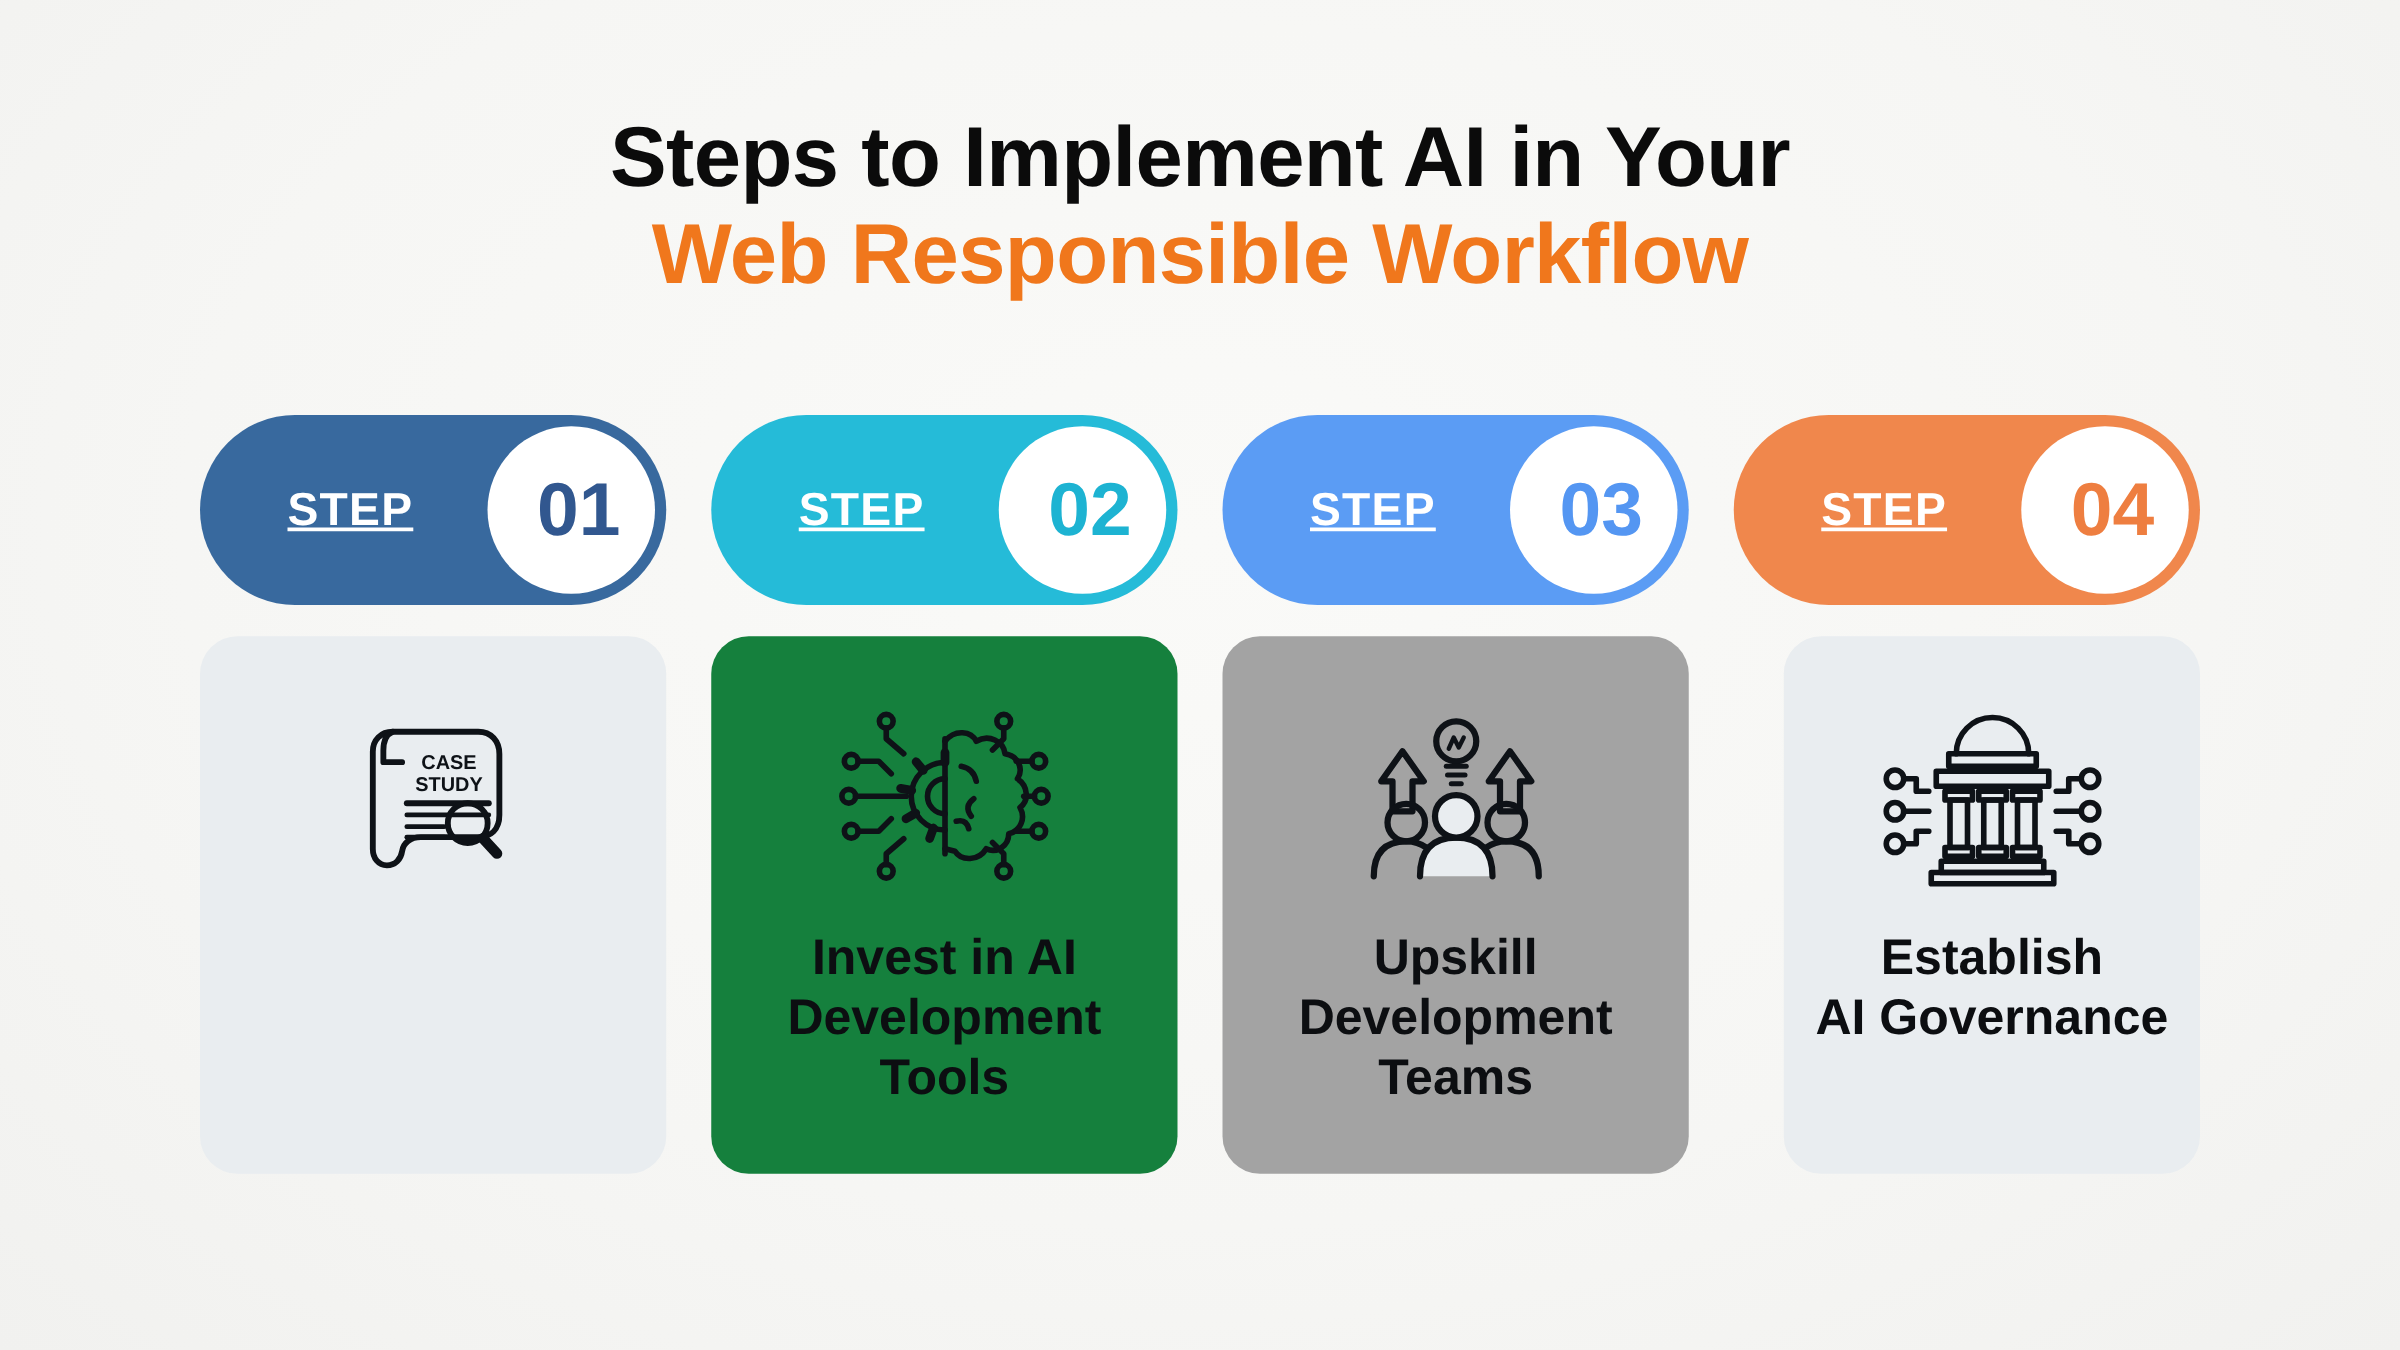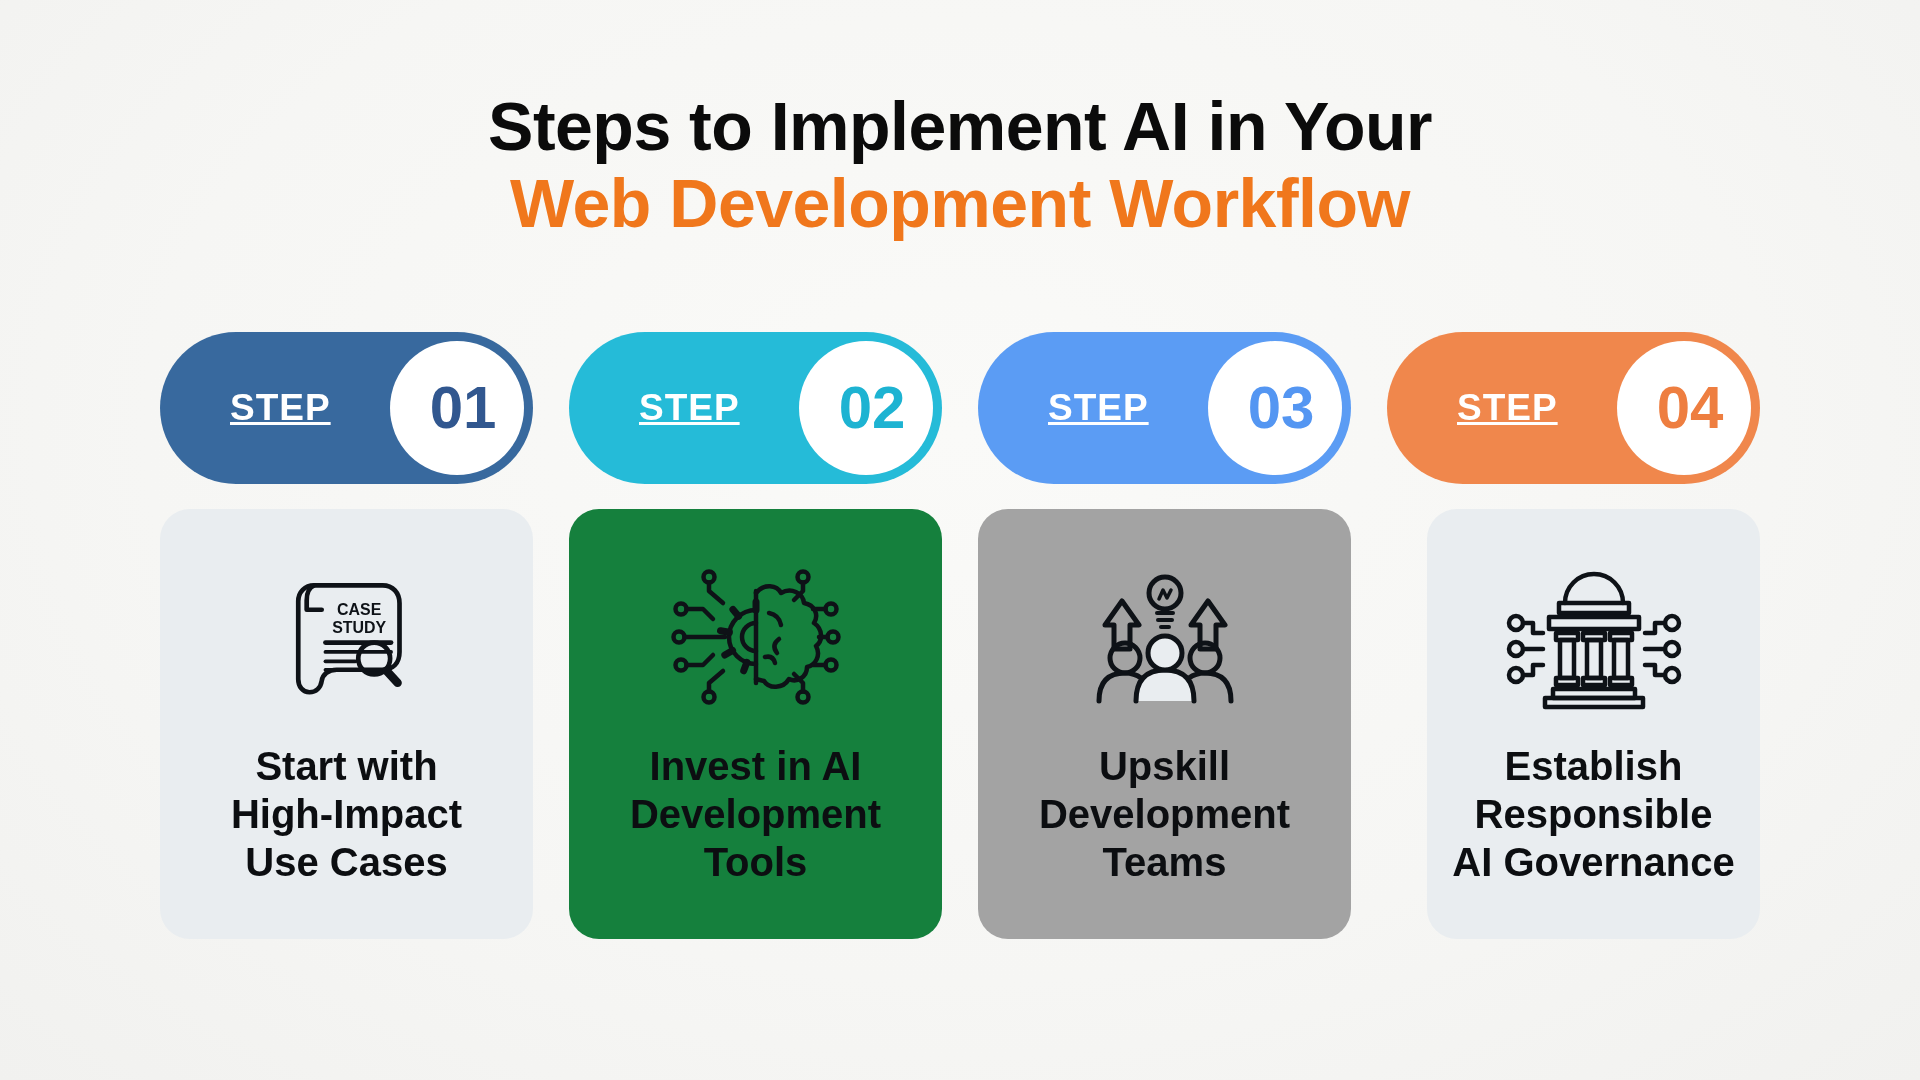--- a/index.html
+++ b/index.html
@@ -63,21 +63,21 @@
     line-height: 1.2;
     color: #0c0e11;
   }
   .icon-text { font-family: "Liberation Sans", sans-serif; font-weight: bold; font-size: 17px; }
 </style>
 </head>
 <body>
 
 <div class="title">
   <div style="color: rgb(11, 11, 11);">Steps to Implement AI in Your</div>
-  <div style="color: rgb(240, 119, 28);">Web Development Workflow</div>
+  <div style="color: rgb(240, 119, 28);">Web Responsible Workflow</div>
 </div>
 
 <div class="row">
 
   <div class="col">
     <div class="pill" style="background-color: rgb(56, 105, 158);">
       <span class="pill-label">STEP</span>
       <span class="pill-circle">
         <span class="pill-number" style="color: rgb(49, 87, 143);">01</span>
       </span>
@@ -91,25 +91,20 @@
             <line x1="62" y1="87" x2="132" y2="87"></line>
             <line x1="62" y1="97" x2="132" y2="97" stroke-width="4"></line>
             <line x1="62" y1="107" x2="94" y2="107" stroke-width="4"></line>
             <line x1="62" y1="116" x2="94" y2="116" stroke-width="4"></line>
             <circle cx="114" cy="104" r="17"></circle>
             <line x1="127" y1="117" x2="139" y2="130" stroke-width="9"></line>
           </g>
           <text class="icon-text" x="98" y="58" text-anchor="middle" fill="#0e1217">CASE</text>
           <text class="icon-text" x="98" y="77" text-anchor="middle" fill="#0e1217">STUDY</text>
         </svg>
-      </div>
-      <div class="card-title">
-        <div>Start with</div>
-        <div>High-Impact</div>
-        <div>Use Cases</div>
       </div>
     </div>
   </div>
 
   <div class="col">
     <div class="pill" style="background-color: rgb(37, 187, 216);">
       <span class="pill-label">STEP</span>
       <span class="pill-circle">
         <span class="pill-number" style="color: rgb(29, 179, 210);">02</span>
       </span>
@@ -233,19 +228,18 @@
             <circle cx="173" cy="88" r="7"></circle>
             <circle cx="173" cy="114" r="7"></circle>
             <path d="M166 62 H156 V72 H146"></path>
             <path d="M166 88 H146"></path>
             <path d="M166 114 H156 V104 H146"></path>
           </g>
         </svg>
       </div>
       <div class="card-title">
         <div>Establish</div>
-        <div>Responsible</div>
         <div>AI Governance</div>
       </div>
     </div>
   </div>
 
 </div>
 
 </body></html>

